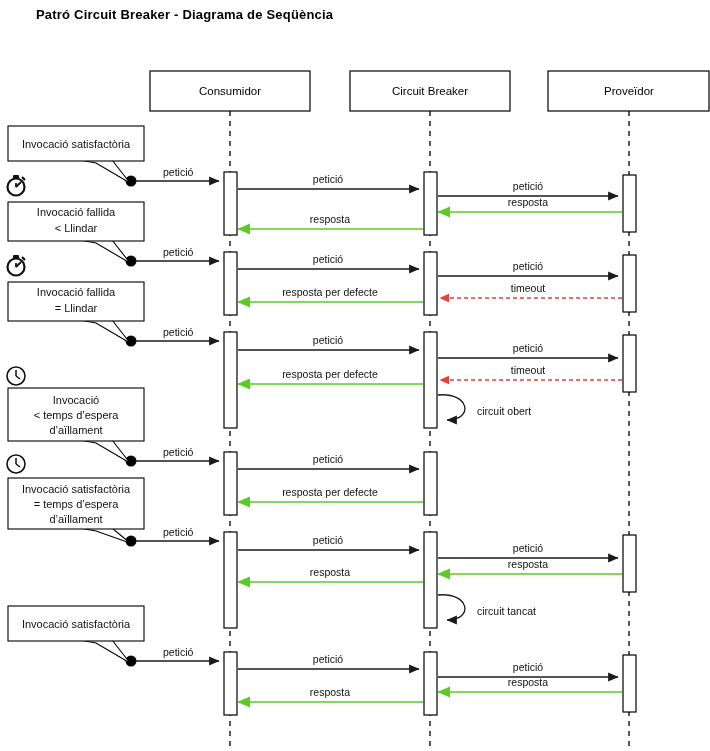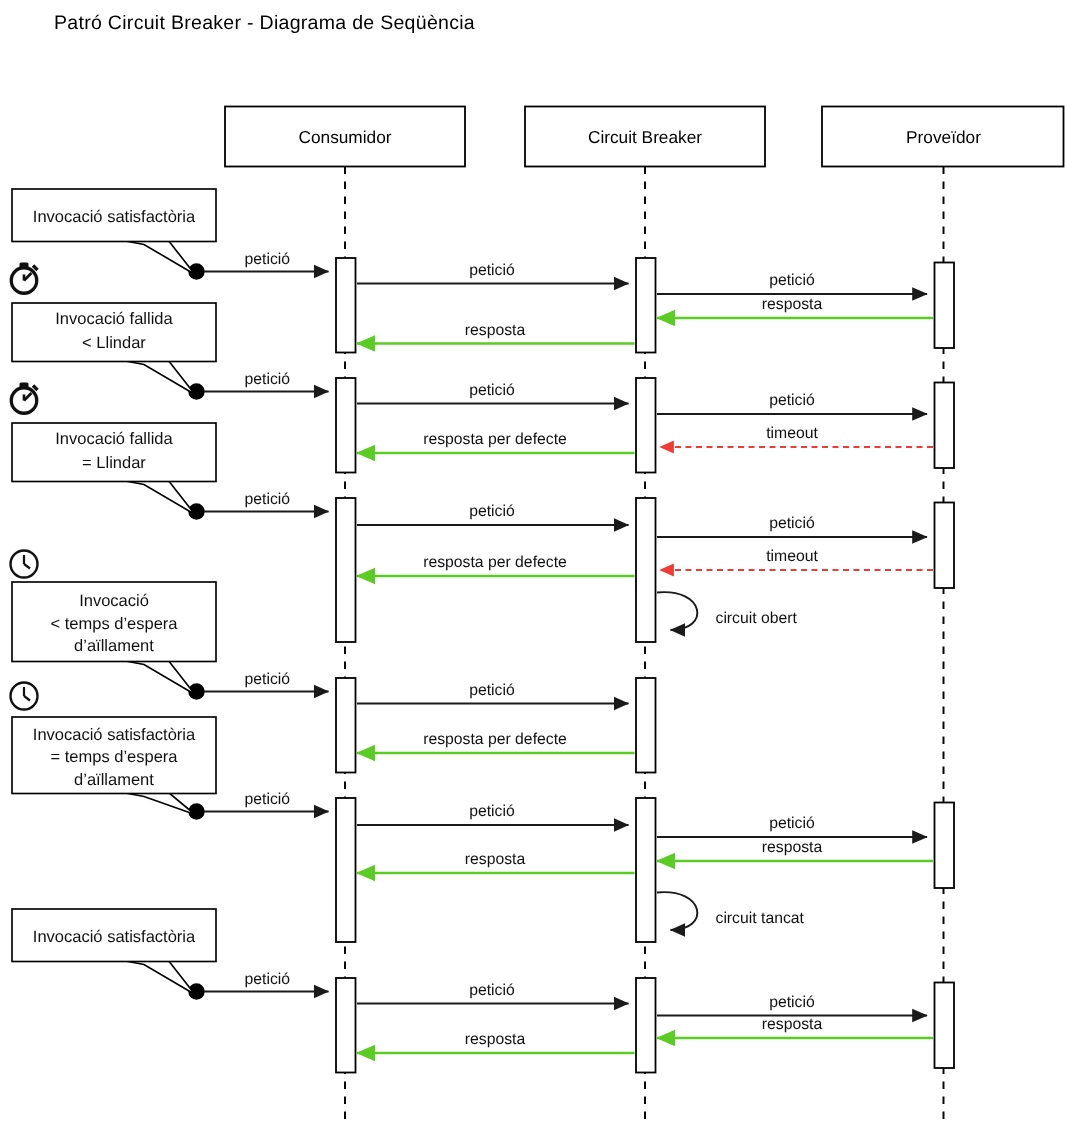--- a/index.html
+++ b/index.html
@@ -16,21 +16,21 @@
     width: 710px;
     height: 751px;
     overflow: hidden;
     background: #ffffff;
   }
   #diagram-title {
     position: absolute;
     left: 36px;
     top: 7px;
     font-size: 13px;
-    font-weight: normal;
+    font-weight: bold;
     letter-spacing: 0.2px;
     white-space: nowrap;
   }
   svg#canvas {
     position: absolute;
     left: 0;
     top: 0;
     width: 710px;
     height: 751px;
   }

